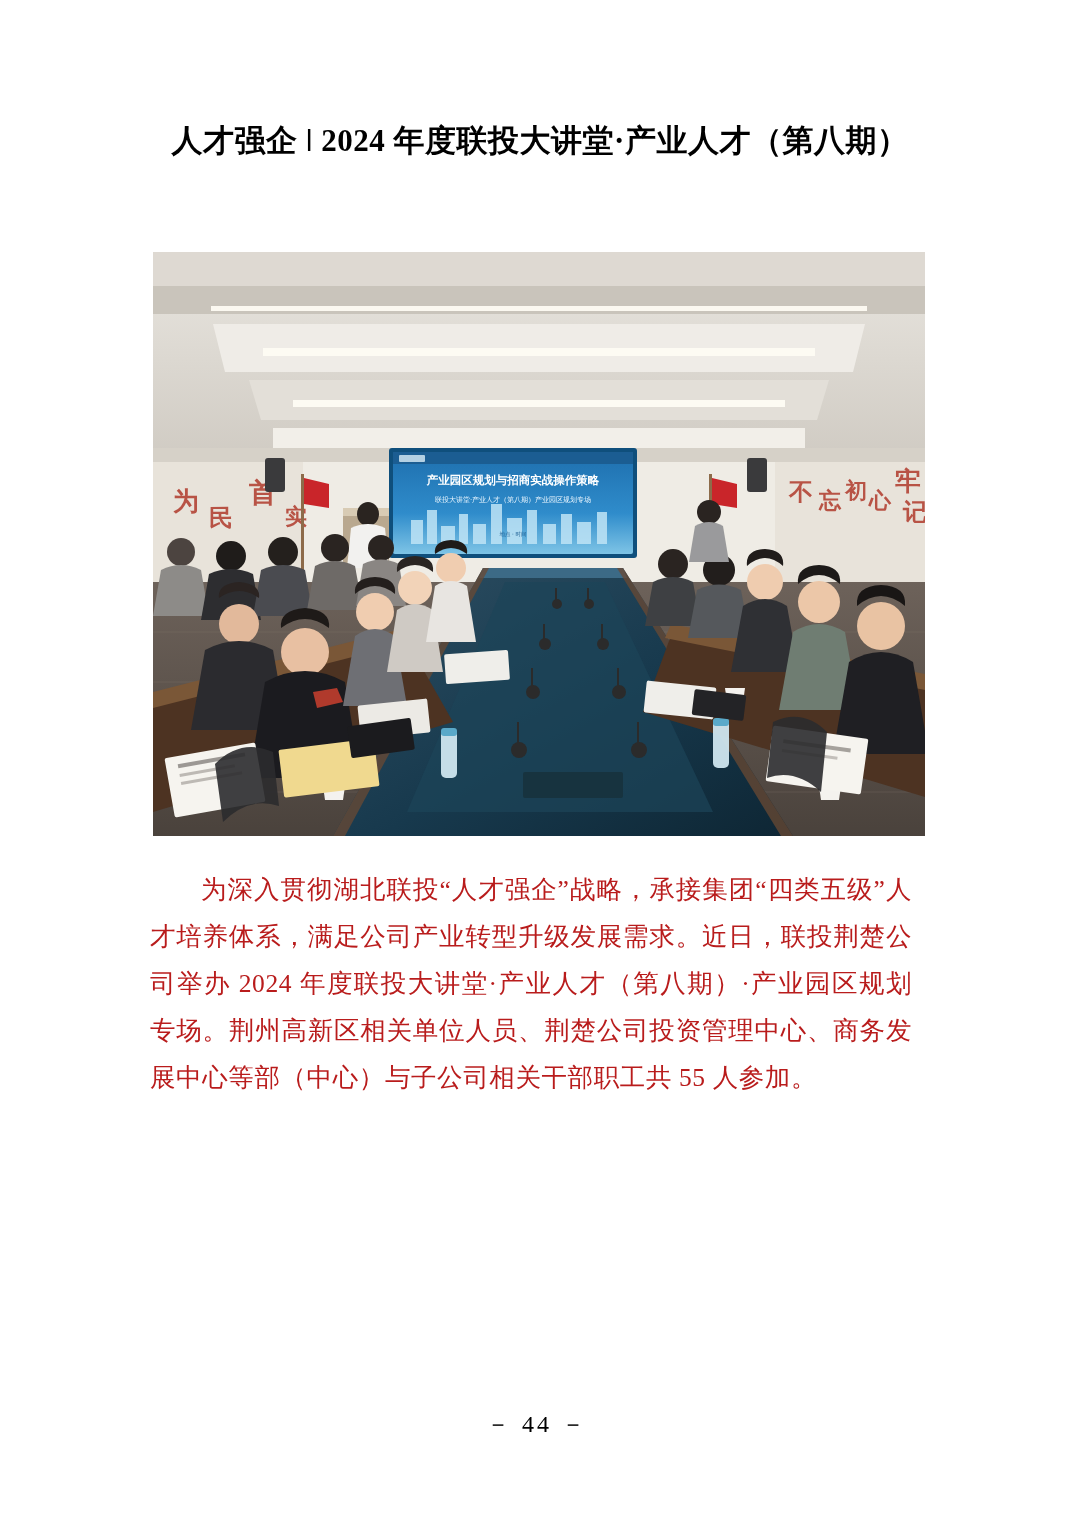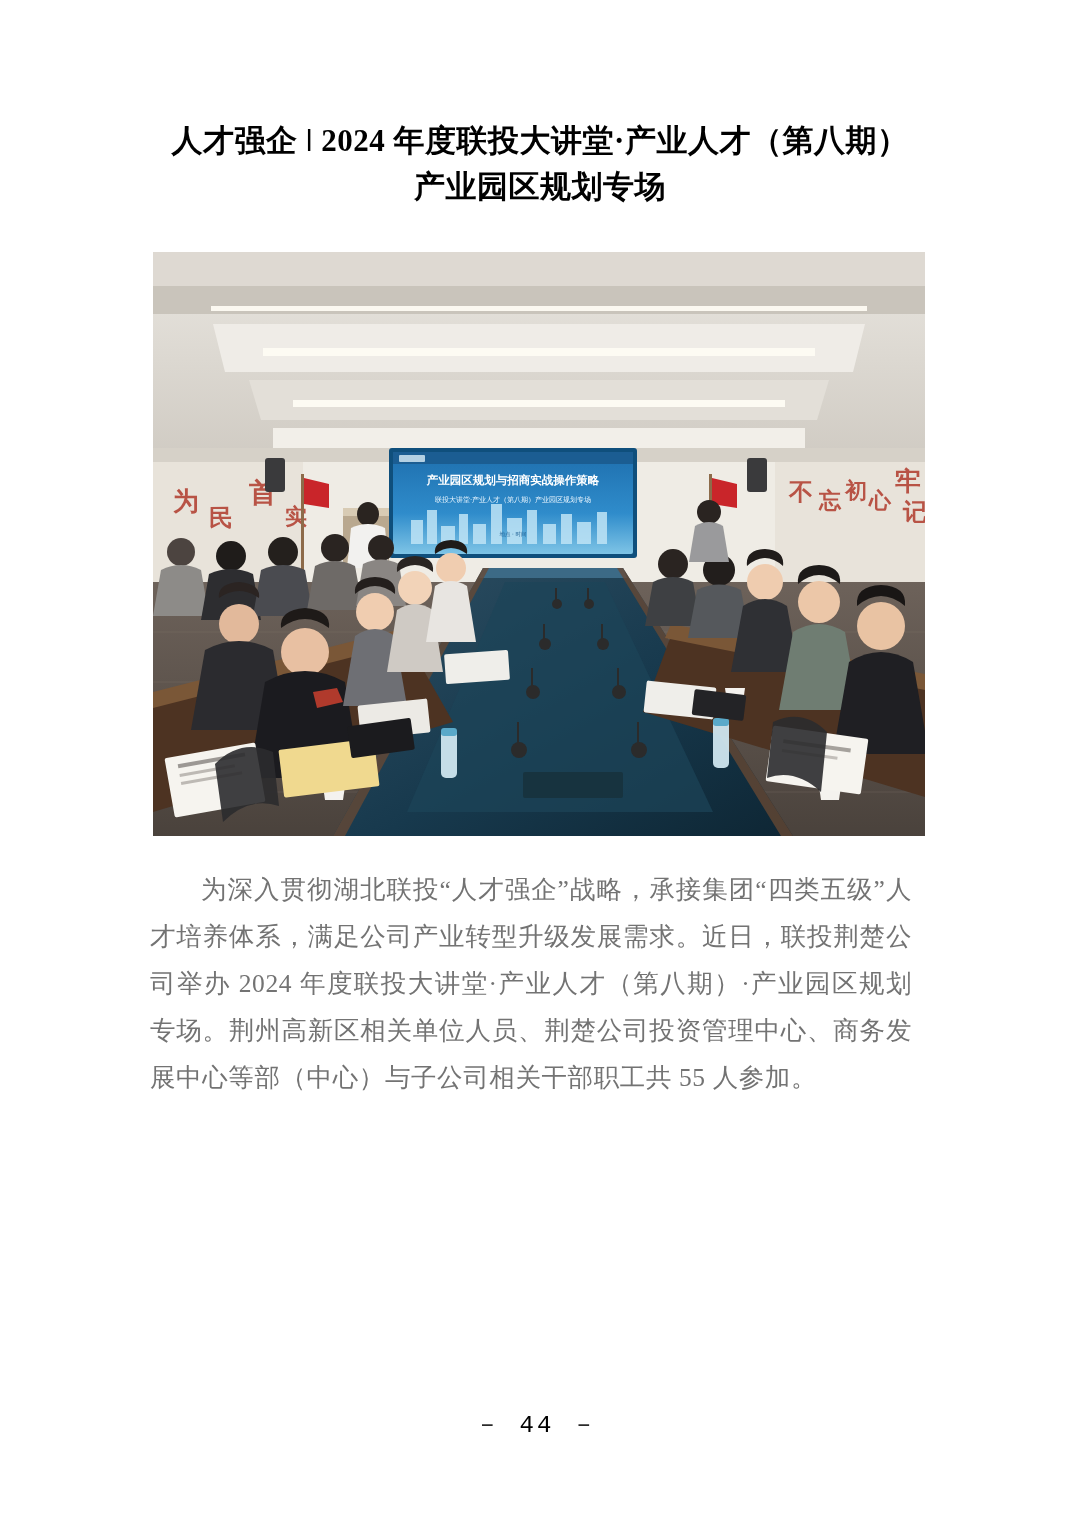--- a/index.html
+++ b/index.html
@@ -59,42 +59,41 @@
   }
   .para {
     font-family: "Liberation Serif", "DejaVu Serif", serif;
     font-size: 25.5px;
     line-height: 47px;
     text-align: justify;
     text-justify: inter-ideograph;
     text-indent: 51px;
     margin: 0 16px 0 0;
     letter-spacing: 0.6px;
-    color: #737373;
+    color: #b91c1c;
   }
   .page-number {
     position: absolute;
     left: 0;
     top: 1408px;
     width: 1074px;
     text-align: center;
-    font-family: Liberation Mono, monospace;
+    font-family: Liberation Serif, serif;
     font-size: 24px;
     letter-spacing: 3px;
     color: #000;
   }
 </style>
 </head>
 <body>
 
 <div class="page">
 
   <div class="title-block">
     <div class="title-line">人才强企 ǀ 2024 年度联投大讲堂·产业人才（第八期）</div>
-    <div class="title-line">产业园区规划专场</div>
   </div>
 
   <div class="photo-frame">
     <svg width="772" height="584" viewBox="0 0 772 584" xmlns="http://www.w3.org/2000/svg">
       <defs>
         <linearGradient id="ceil" x1="0" y1="0" x2="0" y2="1">
           <stop offset="0%" stop-color="#e9e6e0"></stop>
           <stop offset="100%" stop-color="#cfcac2"></stop>
         </linearGradient>
         <linearGradient id="tableg" x1="0" y1="0" x2="1" y2="1">

